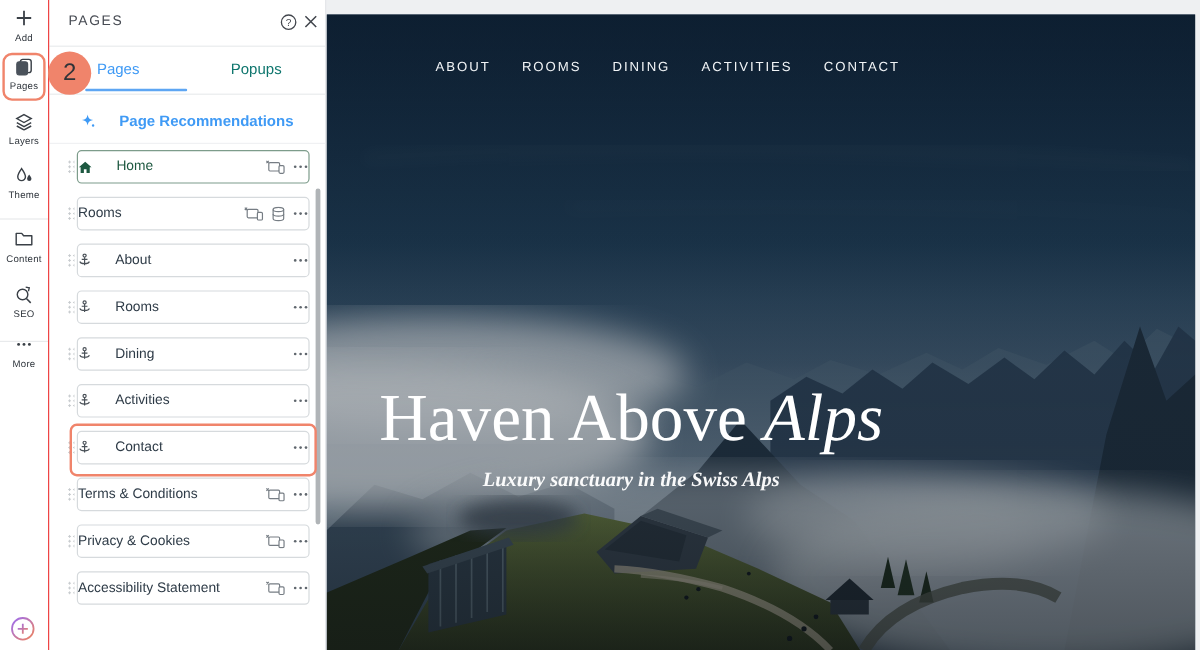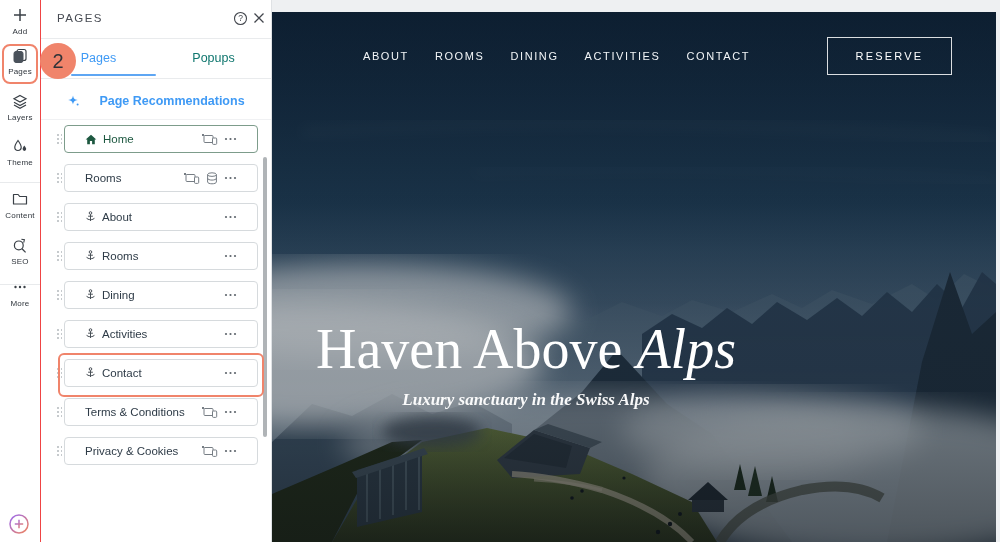--- a/index.html
+++ b/index.html
@@ -30,21 +30,21 @@
   .tab.active{color:#3f9af5;}
   #tab-underline{position:absolute;left:30px;top:74px;width:85px;height:2px;background:#5ea6f3;border-radius:1px;}
   #recommendations{position:absolute;left:0;top:91px;width:100%;height:20px;display:flex;align-items:center;justify-content:center;gap:20px;
     color:#3f9af5;font-size:12.5px;font-weight:bold;cursor:pointer;}
   #list-top-line{position:absolute;left:0;top:119px;width:100%;height:1px;background:#f0f1f3;}
   
   .page-row{position:absolute;left:23px;width:194px;height:28px;}
   .drag{position:absolute;left:-8px;top:8px;width:6px;height:12px;cursor:grab;
     background-image:radial-gradient(circle,#c6cacd 1px,transparent 1.1px);background-size:4px 4px;}
   .card{box-sizing:border-box;width:100%;height:100%;background:#fff;border:1px solid #d6dadd;border-radius:4px;
-    display:flex;align-items:center;gap:6px;padding:0 20px;font-size:11.5px;color:#2e3b47;cursor:pointer;}
+    display:flex;align-items:center;gap:20px;padding:0 0;font-size:11.5px;color:#2e3b47;cursor:pointer;}
   .card .rt{margin-left:auto;display:flex;align-items:center;gap:6px;}
   .card.selected{border-color:#7d9c8b;color:#1d5840;}
   .icn{display:flex;align-items:center;color:#565d64;}
   .icn.green{color:#1d5840;}
   #contact-ring{position:absolute;left:17px;top:353px;width:202px;height:40px;border:2px solid #F0846B;border-radius:6px;pointer-events:none;z-index:5;}
   #panel-scrollbar{position:absolute;left:222px;top:157px;width:4px;height:280px;background:#b0b4b7;border-radius:2px;cursor:pointer;}
   
   #canvas{position:absolute;left:272px;top:0;right:0;bottom:0;background:#eef0f2;}
   #site{position:absolute;left:0;top:12px;right:4px;bottom:0;overflow:hidden;background:#14293d;}
   #bg-art{position:absolute;left:0;top:0;width:100%;height:100%;}
@@ -392,20 +392,42 @@
           <svg width="13" height="4" viewBox="0 0 13 4">
               <circle cx="2" cy="2" r="1.1" fill="#5f666d"></circle>
               <circle cx="6.5" cy="2" r="1.1" fill="#5f666d"></circle>
               <circle cx="11" cy="2" r="1.1" fill="#5f666d"></circle>
             </svg>
         </span>
       </span>
     </div>
   </div>
 
+  <div class="page-row" style="top:476px">
+    <span class="drag"></span>
+    <div class="card">
+      <span>Accessibility Statement</span>
+      <span class="rt">
+        <span class="icn">
+          <svg width="17" height="12" viewBox="0 0 17 12">
+              <path d="M1 1l2 2M3 1 1 3" stroke="#767d84" stroke-width="1"></path>
+              <rect x="3" y="2.5" width="9" height="7" rx="1" fill="none" stroke="#767d84" stroke-width="1"></rect>
+              <rect x="11.5" y="5" width="4.2" height="6.4" rx="1" fill="#fff" stroke="#767d84" stroke-width="1"></rect>
+            </svg>
+        </span>
+        <span class="icn">
+          <svg width="13" height="4" viewBox="0 0 13 4">
+              <circle cx="2" cy="2" r="1.1" fill="#5f666d"></circle>
+              <circle cx="6.5" cy="2" r="1.1" fill="#5f666d"></circle>
+              <circle cx="11" cy="2" r="1.1" fill="#5f666d"></circle>
+            </svg>
+        </span>
+      </span>
+    </div>
+  </div>
 
   <div id="panel-scrollbar"></div>
 </div>
 <div id="step-badge">2</div>
 
 <div id="canvas">
   <div id="site">
     <svg id="bg-art" viewBox="0 0 724 530" preserveAspectRatio="none">
       <defs>
         <linearGradient id="sky" x1="0" y1="0" x2="0" y2="1">
@@ -484,20 +506,19 @@
       <rect x="0" y="0" width="724" height="530" fill="url(#dark)"></rect>
     </svg>
 
     <div id="site-nav">
       <span class="nav-link">ABOUT</span>
       <span class="nav-link">ROOMS</span>
       <span class="nav-link">DINING</span>
       <span class="nav-link">ACTIVITIES</span>
       <span class="nav-link">CONTACT</span>
     </div>
-    <div id="reserve-btn">RESERVE</div>
 
     <div id="hero">
       <div id="hero-title"><span>Haven Above </span><span class="it">Alps</span></div>
       <div id="hero-subtitle">Luxury sanctuary in the Swiss Alps</div>
     </div>
   </div>
 </div>
 
 </body></html>

